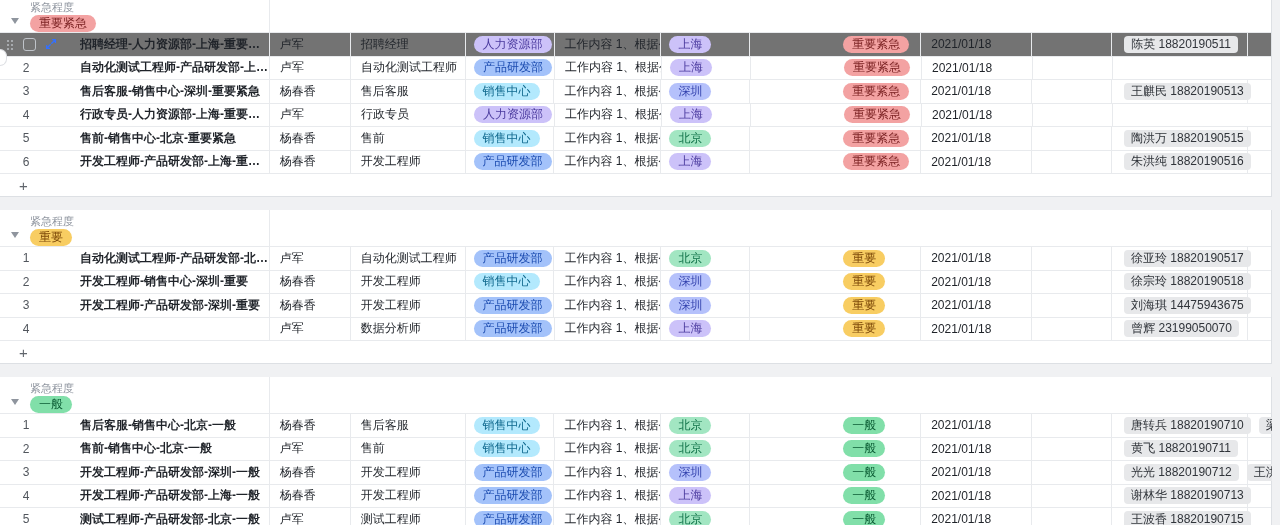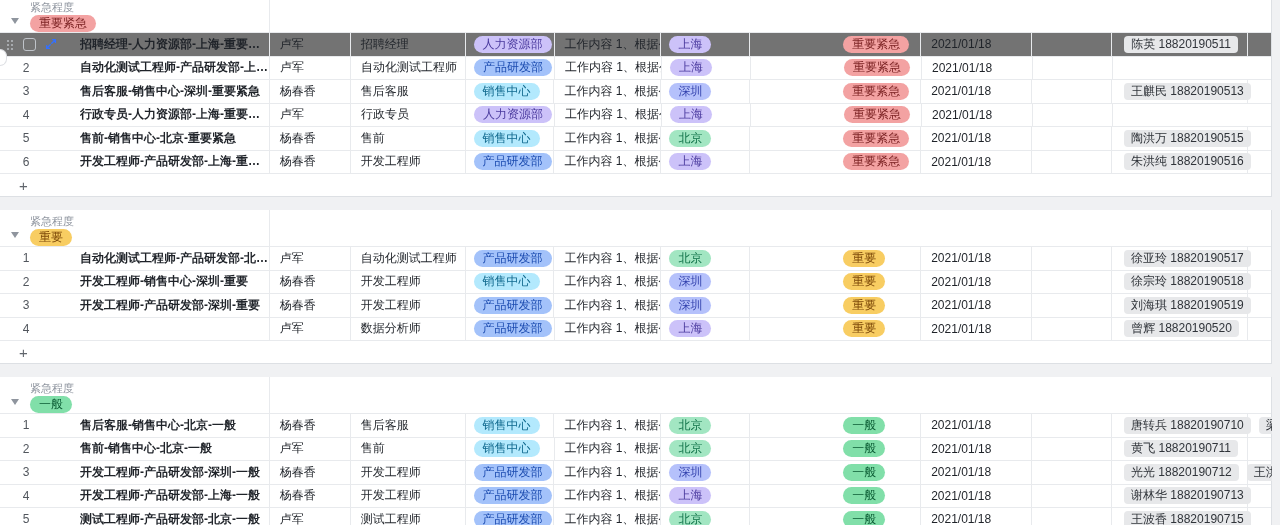--- a/index.html
+++ b/index.html
@@ -310,21 +310,21 @@
           </div>
           <div class="cell c-status">
             <span class="tag" style="background: rgb(181, 193, 251); color: rgb(51, 66, 174);">外包</span>
           </div>
           <div class="cell c-urg">
             <span class="tag" style="background: rgb(248, 205, 98); color: rgb(126, 74, 10);">重要</span>
           </div>
           <div class="cell c-date">2021/01/18</div>
           <div class="cell c-empty"></div>
           <div class="cell c-contact">
-            <span class="pill">刘海琪 18820190519</span>
+            <span class="pill">刘海琪 14475943675</span>
           </div>
           <div class="cell c-last"></div>
         </div>
         <div class="row">
           <div class="cell c-title">
             <span class="rownum">4</span>
           </div>
           <div class="cell c-owner">卢军</div>
           <div class="cell c-job">数据分析师</div>
           <div class="cell c-dept">
@@ -336,21 +336,21 @@
           </div>
           <div class="cell c-status">
             <span class="tag" style="background: rgb(204, 194, 249); color: rgb(74, 58, 158);">在编</span>
           </div>
           <div class="cell c-urg">
             <span class="tag" style="background: rgb(248, 205, 98); color: rgb(126, 74, 10);">重要</span>
           </div>
           <div class="cell c-date">2021/01/18</div>
           <div class="cell c-empty"></div>
           <div class="cell c-contact">
-            <span class="pill">曾辉 18820190520</span>
+            <span class="pill">曾辉 23199050070</span>
           </div>
           <div class="cell c-last"></div>
         </div>
         <div class="plus-row">+</div>
       </section>
       <div class="gap"></div>
       <section class="group">
         <div class="group-header">
           <div class="gh-left">
             <div class="gh-label">紧急程度</div>

